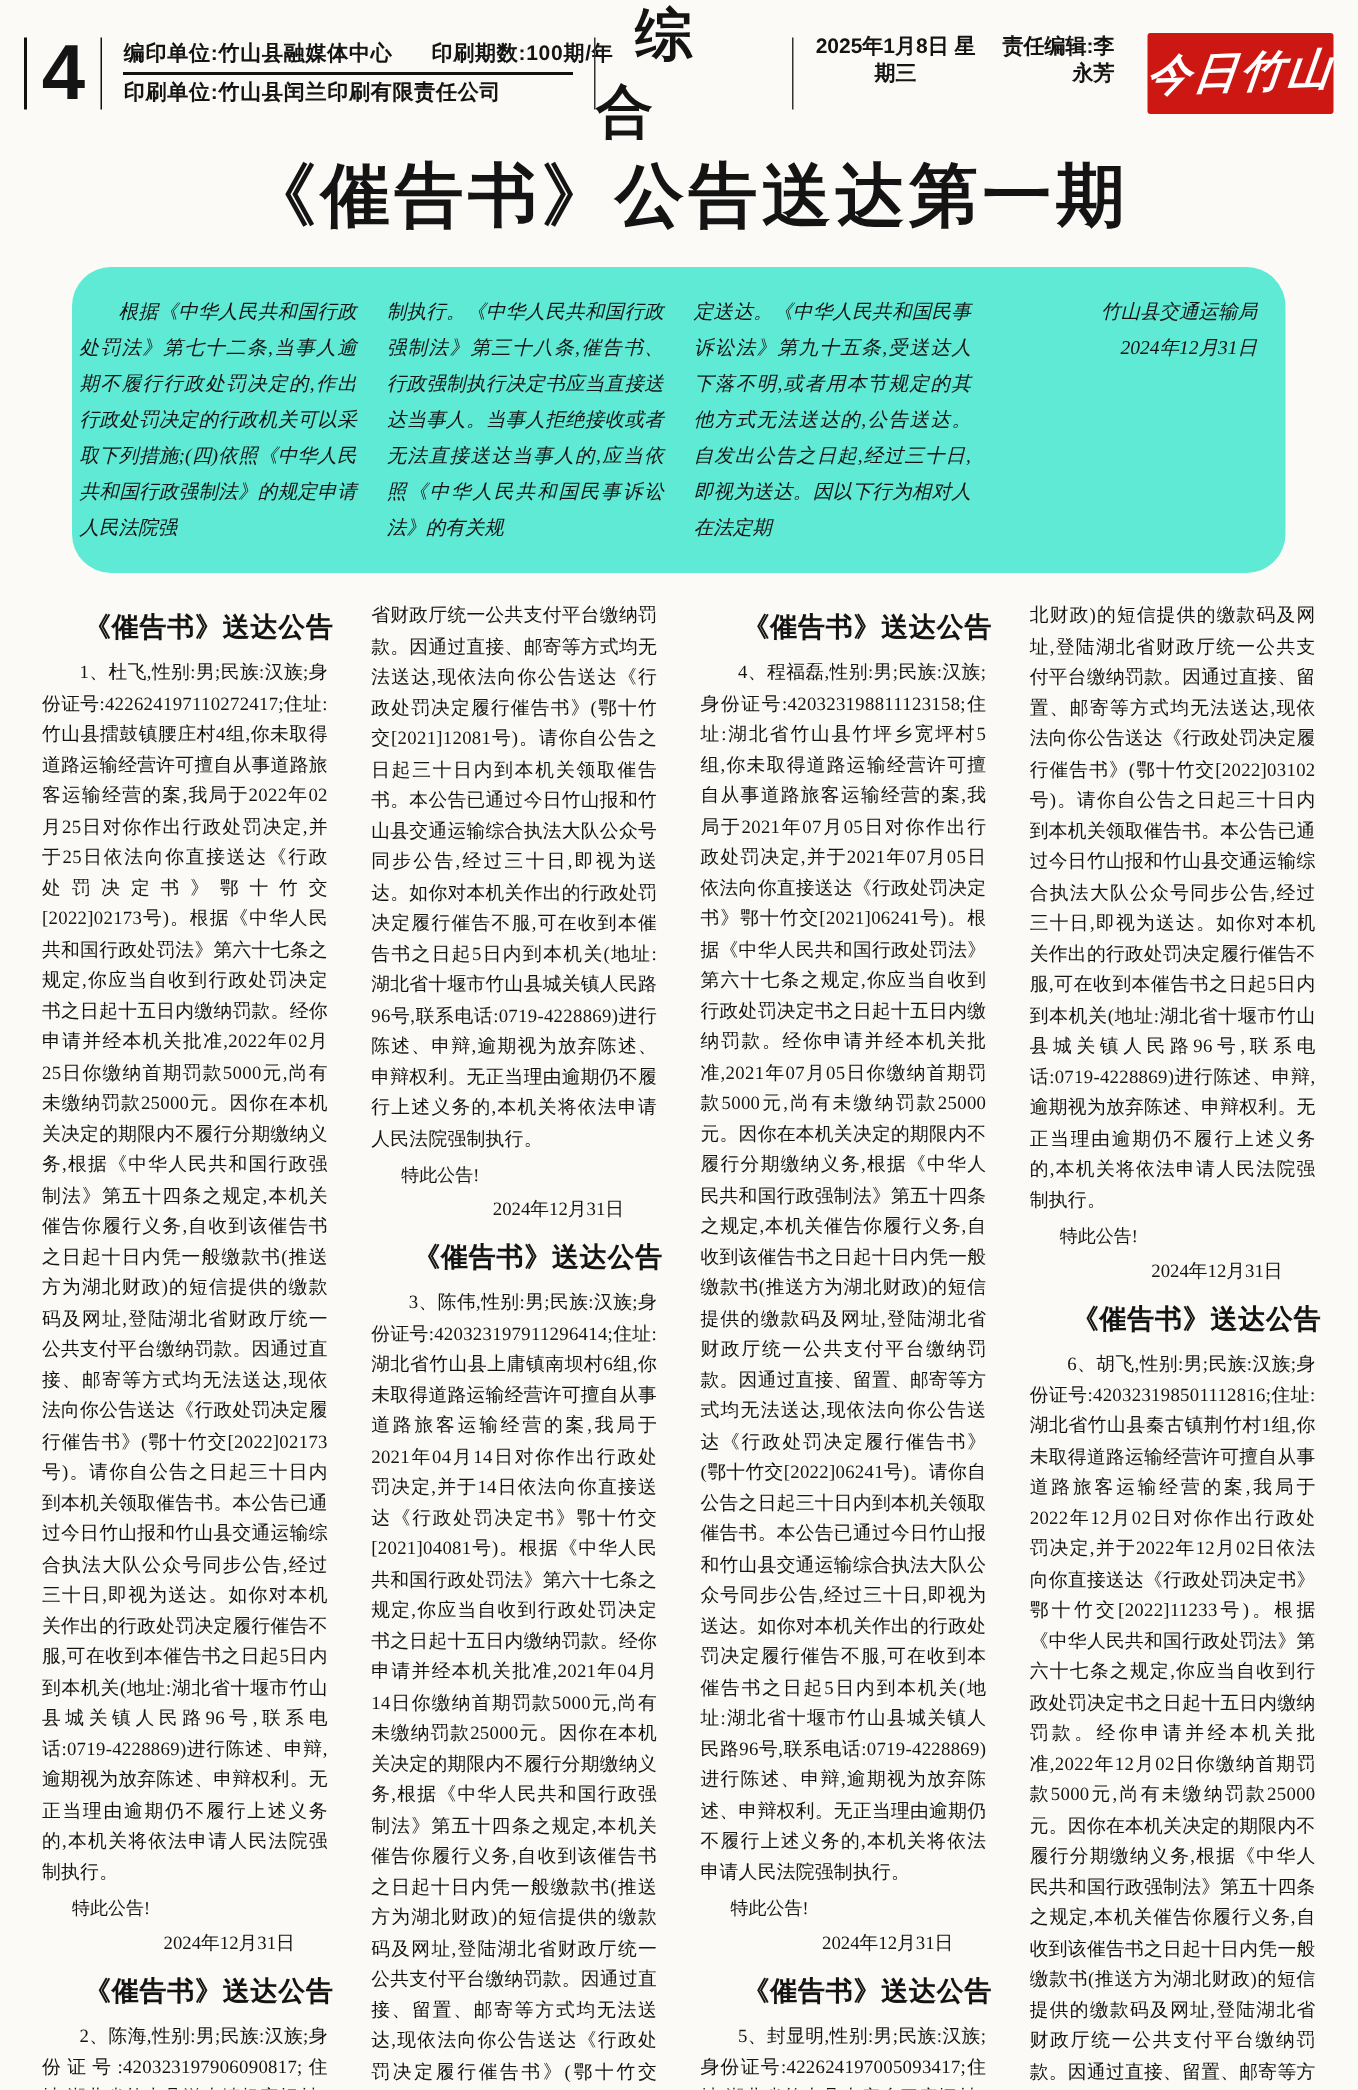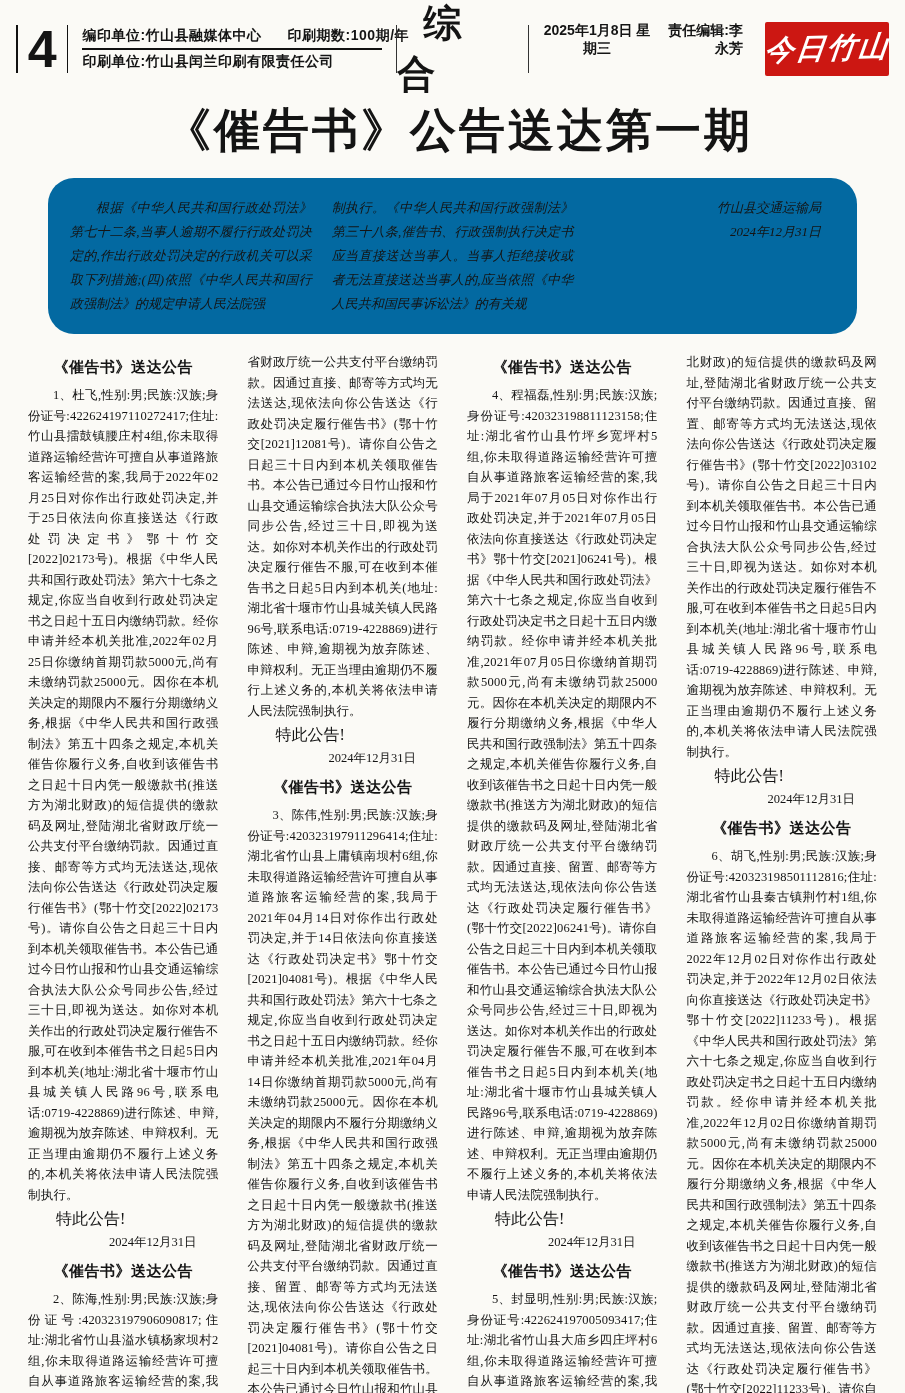--- a/index.html
+++ b/index.html
@@ -59,49 +59,49 @@
   
   .main-title{
     margin-top:20px;text-align:center;
     font-size:46px;font-weight:900;letter-spacing:3px;
     font-family:"Liberation Serif","DejaVu Serif",serif;
     margin-left:13px;
   }
   
   .intro-box{
     margin:16px 48px 0 48px;
-    background:#0369a1;border-radius:26px;
-    padding:18px 22px;
+    background:#5eead4;border-radius:26px;
+    padding:18px 5px;
     display:flex;gap:20px;
   }
   .intro-col{
     flex:1;font-style:italic;font-size:13px;line-height:1.85;
     text-align:justify;
   }
   .intro-col.first p{text-indent:2em;margin:0;}
   .intro-col p{margin:0;}
   .intro-sign{text-align:right;padding-right:14px;font-style:italic;}
   
   .body-cols{
     margin:14px 24px 0 24px;
     display:flex;gap:21px;
     height:1125px;overflow:hidden;
   }
   .col{flex:1;overflow:hidden;}
   .sec-h{
-    font-size:15px;font-weight:900;text-align:center;
+    font-size:18px;font-weight:900;text-align:right;
     margin:10px 0 8px 0;letter-spacing:.5px;
     font-family:Liberation Mono, monospace;
   }
   .para{
     margin:4px;font-size:12.5px;line-height:20.5px;text-align:justify;
     letter-spacing:.2px;
   }
   .para.indent{text-indent:2em;}
-  .closing{margin:4px 0 0 0;font-size:16px;line-height:20.5px;text-indent:2em;}
+  .closing{margin:4px 0 0 0;font-size:12px;line-height:20.5px;text-indent:2em;}
   .date-line{margin:2px 0 6px 0;font-size:12.5px;line-height:20.5px;text-align:right;padding-right:26px;}
 </style>
 </head>
 <body>
 
 <div class="header">
   <div class="v-rule"></div>
   <div class="page-num">4</div>
   <div class="v-rule"></div>
   <div class="imprint">
@@ -124,20 +124,23 @@
 </div>
 
 <div class="main-title">《催告书》公告送达第一期</div>
 
 <div class="intro-box">
   <div class="intro-col first">
       <p>根据《中华人民共和国行政处罚法》第七十二条,当事人逾期不履行行政处罚决定的,作出行政处罚决定的行政机关可以采取下列措施;(四)依照《中华人民共和国行政强制法》的规定申请人民法院强</p>
     </div>
   <div class="intro-col">
       <p>制执行。《中华人民共和国行政强制法》第三十八条,催告书、行政强制执行决定书应当直接送达当事人。当事人拒绝接收或者无法直接送达当事人的,应当依照《中华人民共和国民事诉讼法》的有关规</p>
+    </div>
+  <div class="intro-col">
+      <p>定送达。《中华人民共和国民事诉讼法》第九十五条,受送达人下落不明,或者用本节规定的其他方式无法送达的,公告送达。自发出公告之日起,经过三十日,即视为送达。因以下行为相对人在法定期</p>
     </div>
   <div class="intro-col">
     <div class="intro-sign">竹山县交通运输局</div>
     <div class="intro-sign">2024年12月31日</div>
   </div>
 </div>
 
 <div class="body-cols">
 
   <div class="col">

